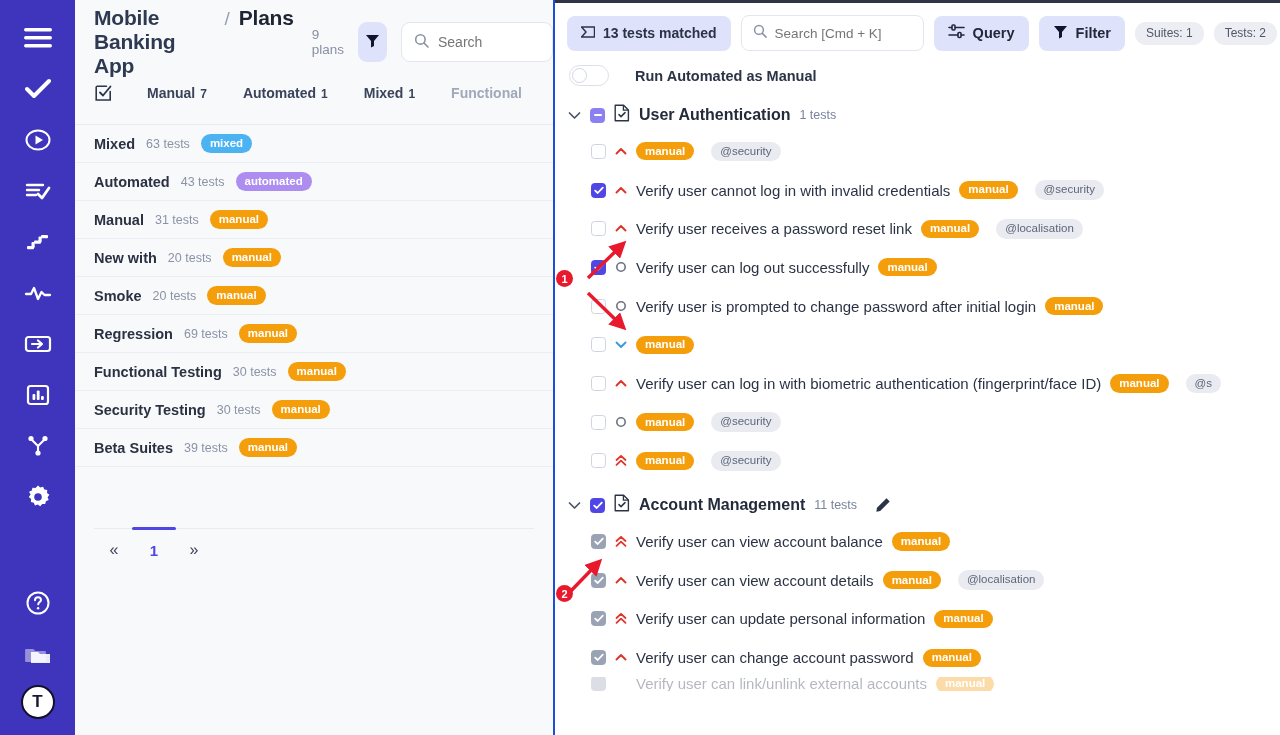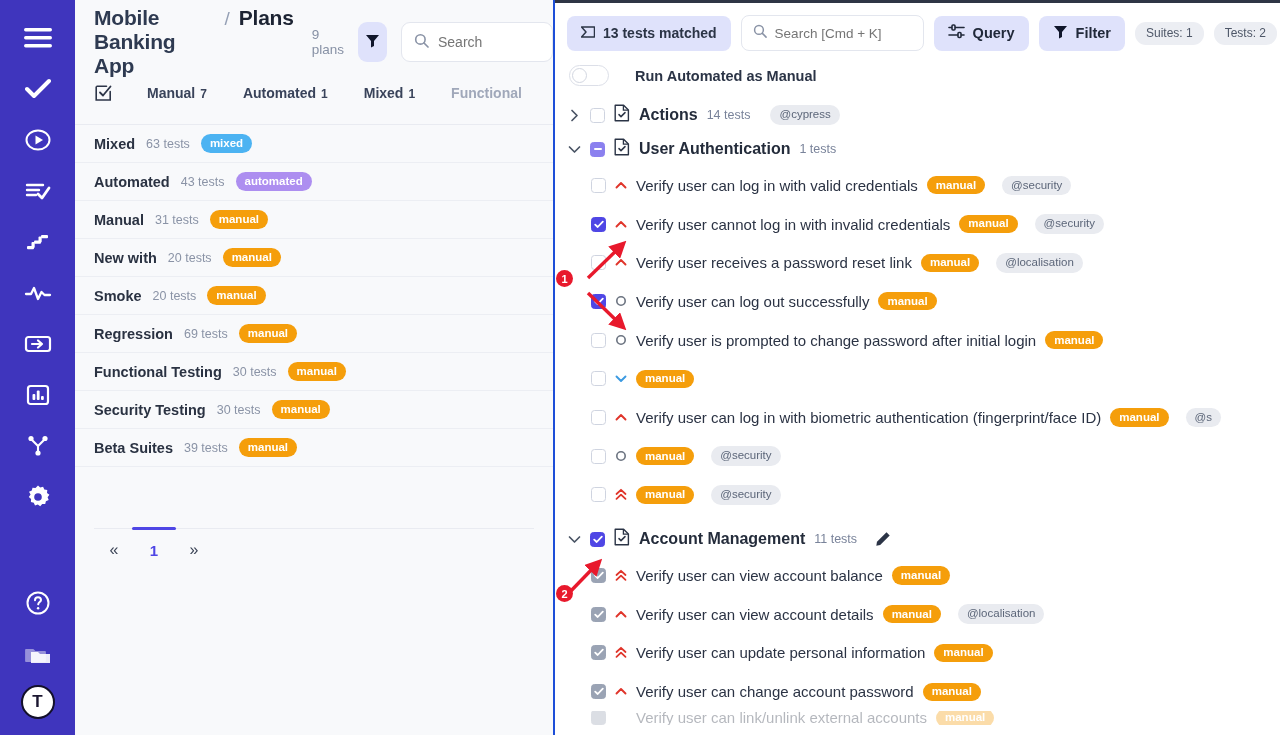--- a/index.html
+++ b/index.html
@@ -463,69 +463,50 @@
 
     <div class="toggle-row">
       <div class="toggle">
           <div class="knob"></div>
         </div>
       <span class="toggle-label">Run Automated as Manual</span>
     </div>
 
     <div class="tree">
 
-      <div class="suite-row">
+
+      <div class="suite-row" style="">
         <span class="caret">
-          <svg width="9" height="13" viewBox="0 0 9 13">
-              <path d="M2 1.5 L7 6.5 L2 11.5" stroke="#4a5465" stroke-width="1.7" fill="none" stroke-linecap="round" stroke-linejoin="round"></path>
-            </svg>
-        </span>
-        <span class="cb"></span>
+          <svg width="13" height="9" viewBox="0 0 13 9">
+              <path d="M1.5 2 L6.5 7 L11.5 2" stroke="#4a5465" stroke-width="1.7" fill="none" stroke-linecap="round" stroke-linejoin="round"></path>
+            </svg>
+        </span>
+        <span class="cb indeterminate">
+          <svg width="10" height="10" viewBox="0 0 10 10">
+              <line x1="2" y1="5" x2="8" y2="5" stroke="#fff" stroke-width="2" stroke-linecap="round"></line>
+            </svg>
+        </span>
         <span>
           <svg width="16" height="18" viewBox="0 0 16 18">
               <path d="M1.2 1.2h8.4l4.8 4.8v10.8H1.2z" stroke="#2b3446" stroke-width="1.4" fill="none" stroke-linejoin="round"></path>
               <path d="M9.4 1.4v4.8h4.6" stroke="#2b3446" stroke-width="1.3" fill="none"></path>
               <path d="M5 10.6 L7 12.6 L11 8.6" stroke="#2b3446" stroke-width="1.5" fill="none" stroke-linecap="round" stroke-linejoin="round"></path>
             </svg>
         </span>
-        <span class="suite-name">Actions</span>
-        <span class="suite-count">14 tests</span>
-        <span class="tag" style="margin-left:11px">@cypress</span>
-      </div>
-
-      <div class="suite-row" style="">
-        <span class="caret">
-          <svg width="13" height="9" viewBox="0 0 13 9">
-              <path d="M1.5 2 L6.5 7 L11.5 2" stroke="#4a5465" stroke-width="1.7" fill="none" stroke-linecap="round" stroke-linejoin="round"></path>
-            </svg>
-        </span>
-        <span class="cb indeterminate">
-          <svg width="10" height="10" viewBox="0 0 10 10">
-              <line x1="2" y1="5" x2="8" y2="5" stroke="#fff" stroke-width="2" stroke-linecap="round"></line>
-            </svg>
-        </span>
-        <span>
-          <svg width="16" height="18" viewBox="0 0 16 18">
-              <path d="M1.2 1.2h8.4l4.8 4.8v10.8H1.2z" stroke="#2b3446" stroke-width="1.4" fill="none" stroke-linejoin="round"></path>
-              <path d="M9.4 1.4v4.8h4.6" stroke="#2b3446" stroke-width="1.3" fill="none"></path>
-              <path d="M5 10.6 L7 12.6 L11 8.6" stroke="#2b3446" stroke-width="1.5" fill="none" stroke-linecap="round" stroke-linejoin="round"></path>
-            </svg>
-        </span>
         <span class="suite-name">User Authentication</span>
         <span class="suite-count">1 tests</span>
       </div>
 
       <div class="test-row">
         <span class="cb"></span>
         <span class="prio">
             <svg width="12" height="9" viewBox="0 0 12 9">
               <path d="M1.5 6.5 L6 2 L10.5 6.5" stroke="#e0352b" stroke-width="1.9" fill="none" stroke-linecap="round" stroke-linejoin="round"></path>
             </svg>
           </span>
-        <span class="test-name">Verify user can log in with valid credentials</span>
         <span class="badge manual">manual</span>
         <span class="tag" style="margin-left:8px">@security</span>
       </div>
 
       <div class="test-row">
         <span class="cb checked">
             <svg width="10" height="9" viewBox="0 0 10 9">
               <path d="M1.2 4.6 L3.7 7 L8.8 1.6" stroke="#fff" stroke-width="1.8" fill="none" stroke-linecap="round" stroke-linejoin="round"></path>
             </svg>
           </span>

